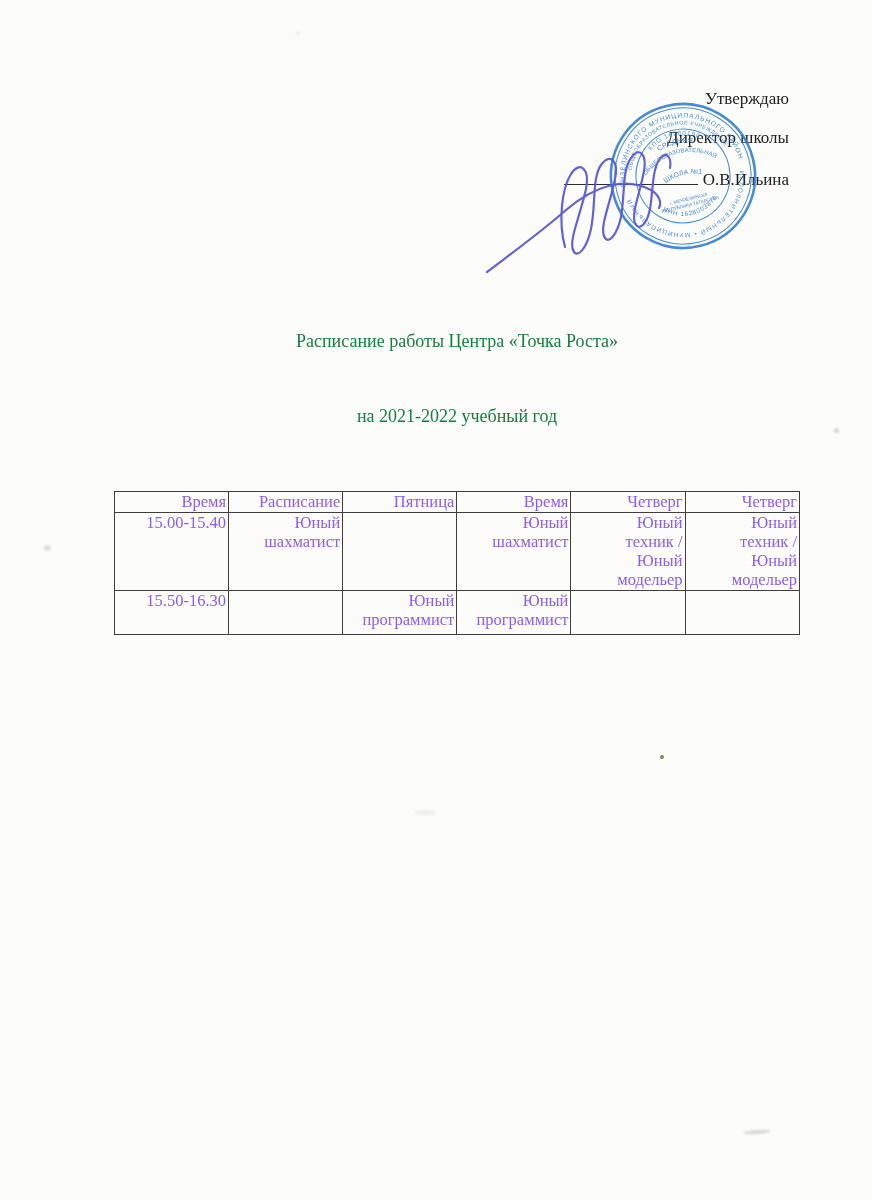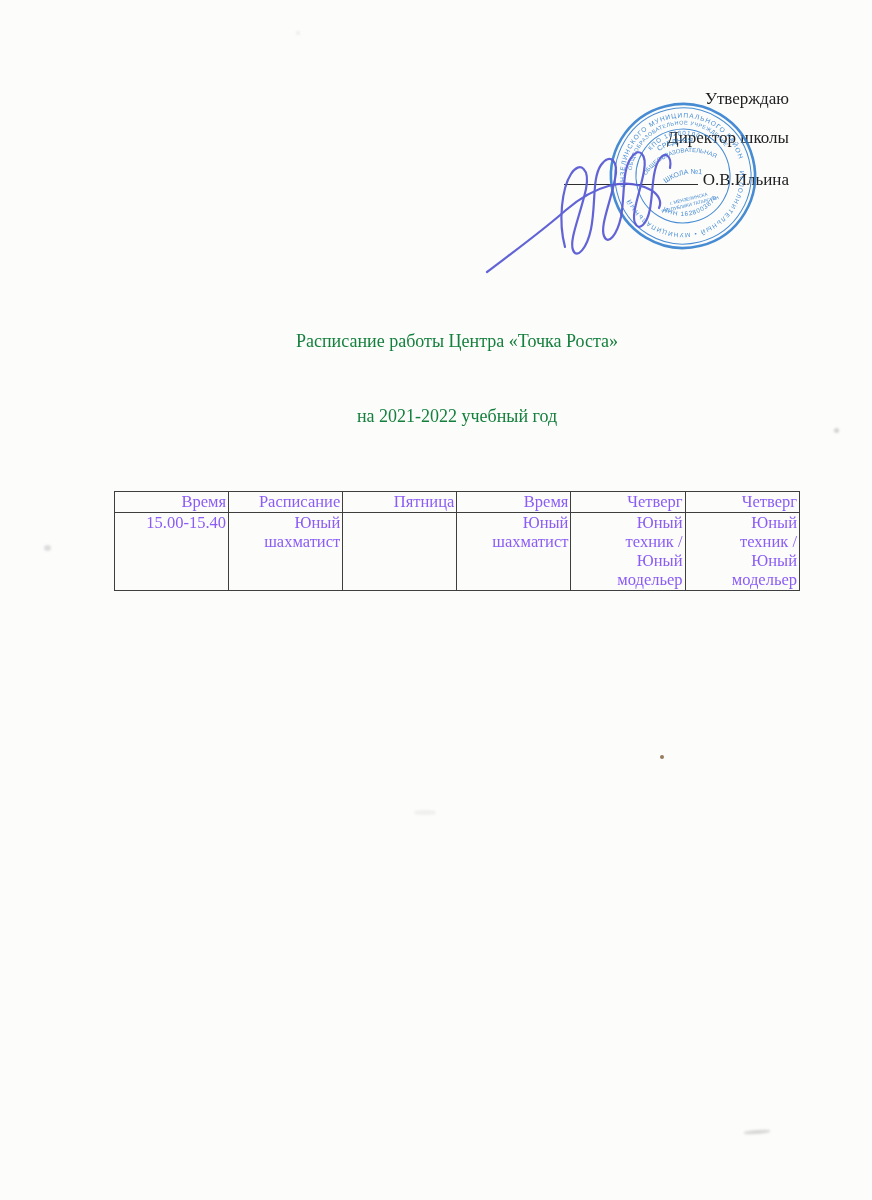--- a/index.html
+++ b/index.html
@@ -156,20 +156,30 @@
 шахматист</td>
         <td>Юный
 техник /
 Юный
 модельер</td>
         <td>Юный
 техник /
 Юный
 модельер</td>
       </tr>
+      <tr class="r2">
+        <td>15.50-16.30</td>
+        <td></td>
+        <td>Юный
+программист</td>
+        <td>Юный
+программист</td>
+        <td></td>
+        <td></td>
+      </tr>
     </tbody>
   </table>
 
   <div class="speck sp1"></div>
   <div class="speck sp2"></div>
   <div class="speck sp3"></div>
   <div class="speck sp4"></div>
   <div class="speck sp5"></div>
   <div class="speck sp6"></div>
 

